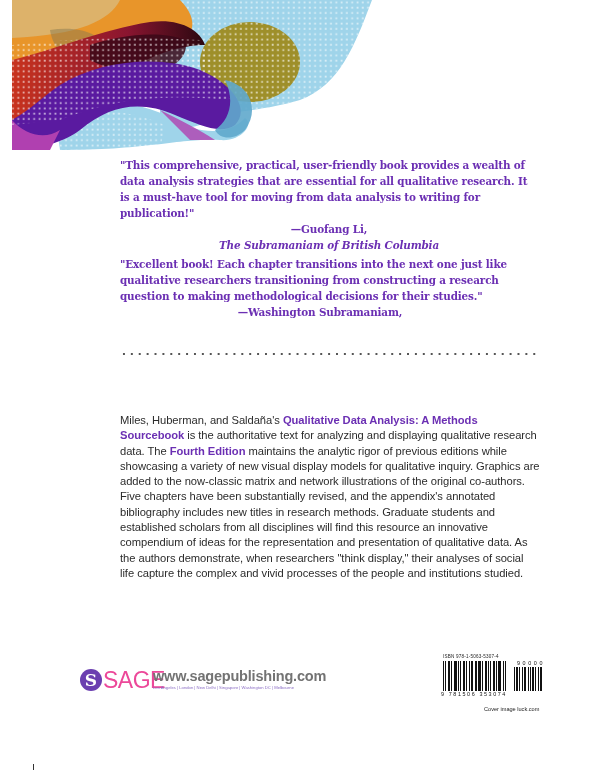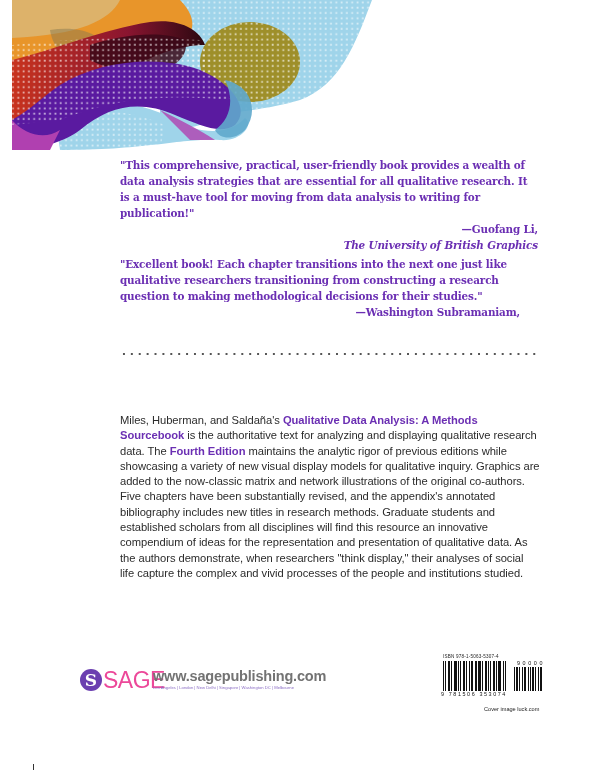--- a/index.html
+++ b/index.html
@@ -9,21 +9,21 @@
   .crop-mark { position: absolute; width: 1px; background: #333; }
   .crop-top { left: 33px; top: 0; height: 6px; }
   .crop-bottom { left: 33px; top: 764px; height: 6px; }
 
   .art { position: absolute; left: 0; top: 0; width: 600px; height: 150px; }
 
   .quote { position: absolute; left: 120px; width: 420px; color: #6b2fb3;
            font-family: "DejaVu Serif", serif; font-weight: bold; font-size: 10.4px; line-height: 16px; letter-spacing: -0.15px; }
   .quote1 { top: 157px; }
   .quote2 { top: 256px; }
-  .attrib { text-align: right; padding-right: 2px; }
+  .attrib { text-align: center; padding-right: 2px; }
   .attrib .aff { font-style: italic; display: block; }
 
   .dots { position: absolute; left: 120px; top: 352px; width: 420px; height: 4px;
           background-image: radial-gradient(circle, #555 0.9px, transparent 1.3px);
           background-size: 7.9px 4px; background-repeat: repeat-x; }
 
   .body-text { position: absolute; left: 120px; top: 377px; width: 420px; font-size: 11.2px; line-height: 15.3px; color: #2b2b2b; letter-spacing: -0.05px; }
   .body-text p { margin-bottom: 15px; margin-top: 36px; }
   .hl { color: #6b2fb3; font-weight: bold; }
 
@@ -85,21 +85,21 @@
 
   <path d="M225,80 C250,85 260,110 245,130 C235,140 220,140 215,130 C230,120 235,100 225,80 Z" fill="#5fa8cc" opacity="0.9"></path>
 
   <path d="M12,45 C60,40 120,35 200,40 L230,100 C180,95 120,95 60,120 L12,125 Z" fill="url(#dots)" opacity="0.75"></path>
 </svg>
 
 <div class="quote quote1">
   <div>"This comprehensive, practical, user-friendly book provides a wealth of data analysis strategies that are essential for all qualitative research. It is a must-have tool for moving from data analysis to writing for publication!"</div>
   <div class="attrib">
     <span>—Guofang Li,</span>
-    <span class="aff">The University of British Graphics</span>
+    <span class="aff">The Subramaniam of British Columbia</span>
   </div>
 </div>
 
 <div class="quote quote2">
   <div>"Excellent book! Each chapter transitions into the next one just like qualitative researchers transitioning from constructing a research question to making methodological decisions for their studies."</div>
   <div class="attrib" style="padding-right:20px;">
     <span>—Washington Subramaniam,</span>
   </div>
 </div>
 

